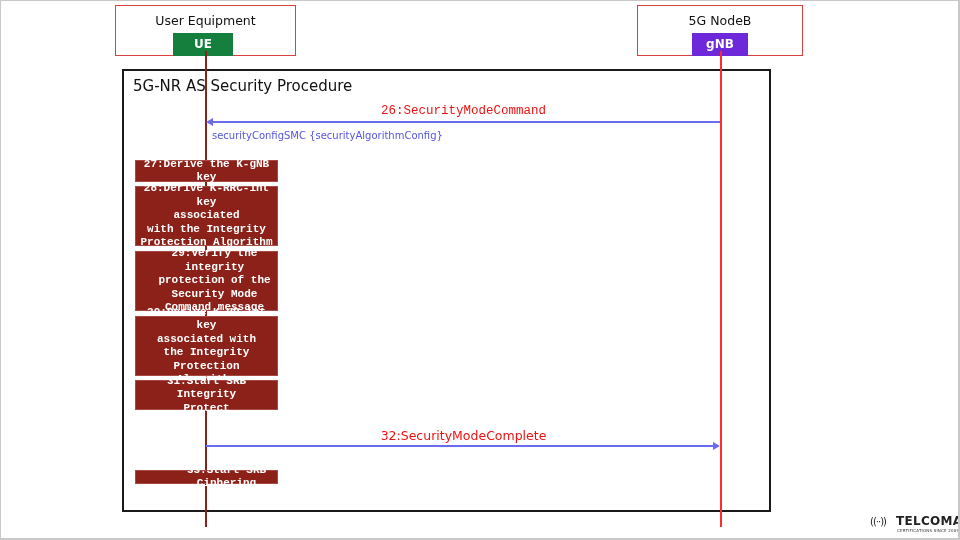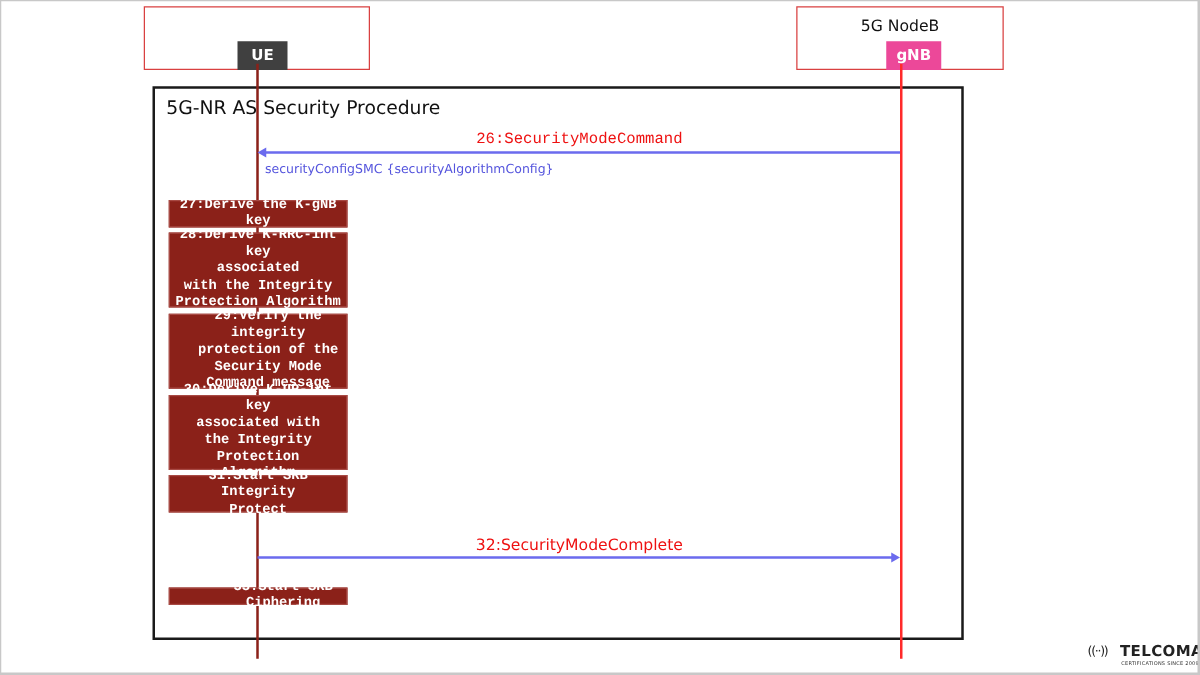--- a/index.html
+++ b/index.html
@@ -23,26 +23,27 @@
   .logo-text { position: absolute; left: 26px; top: 2px; font-size: 12px; font-weight: bold; color: #222; letter-spacing: 0.3px; }
   .logo-sub { position: absolute; left: 27px; top: 16px; font-size: 4px; color: #333; letter-spacing: 0.2px; white-space: nowrap; }
 </style>
 </head>
 <body>
 
 <div class="proc-box"></div>
 <div class="proc-title">5G-NR AS Security Procedure</div>
 
 <div class="entity" style="left:115px; top:5px; width:181px; height:51px;">
-  <div class="entity-chip" style="left:74px; width:40px; background:#404040;">UE</div>
+  <div class="entity-title">User Equipment</div>
+  <div class="entity-chip" style="left:57px; width:60px; background:#15803d;">UE</div>
 </div>
 
 <div class="entity" style="left:637px; top:5px; width:166px; height:51px;">
   <div class="entity-title">5G NodeB</div>
-  <div class="entity-chip" style="left:71px; width:44px; background:#ec4899;">gNB</div>
+  <div class="entity-chip" style="left:54px; width:56px; background:#6d28d9;">gNB</div>
 </div>
 
 <div class="lifeline" style="left:205px; top:51px; height:476px; background:#8b2119;"></div>
 <div class="lifeline" style="left:720px; top:51px; height:476px; background:#ff2a2a;"></div>
 
 <div class="msg-label" style="left:207px; width:513px; top:104px;font-family:Liberation Mono, monospace;">26:SecurityModeCommand</div>
 <div class="arrow" style="left:212px; top:121px; width:508px;"></div>
 <div class="arrowhead-left" style="left:206px; top:118px;"></div>
 <div class="param-label" style="left:212px; top:130px;">securityConfigSMC {securityAlgorithmConfig}</div>
 

